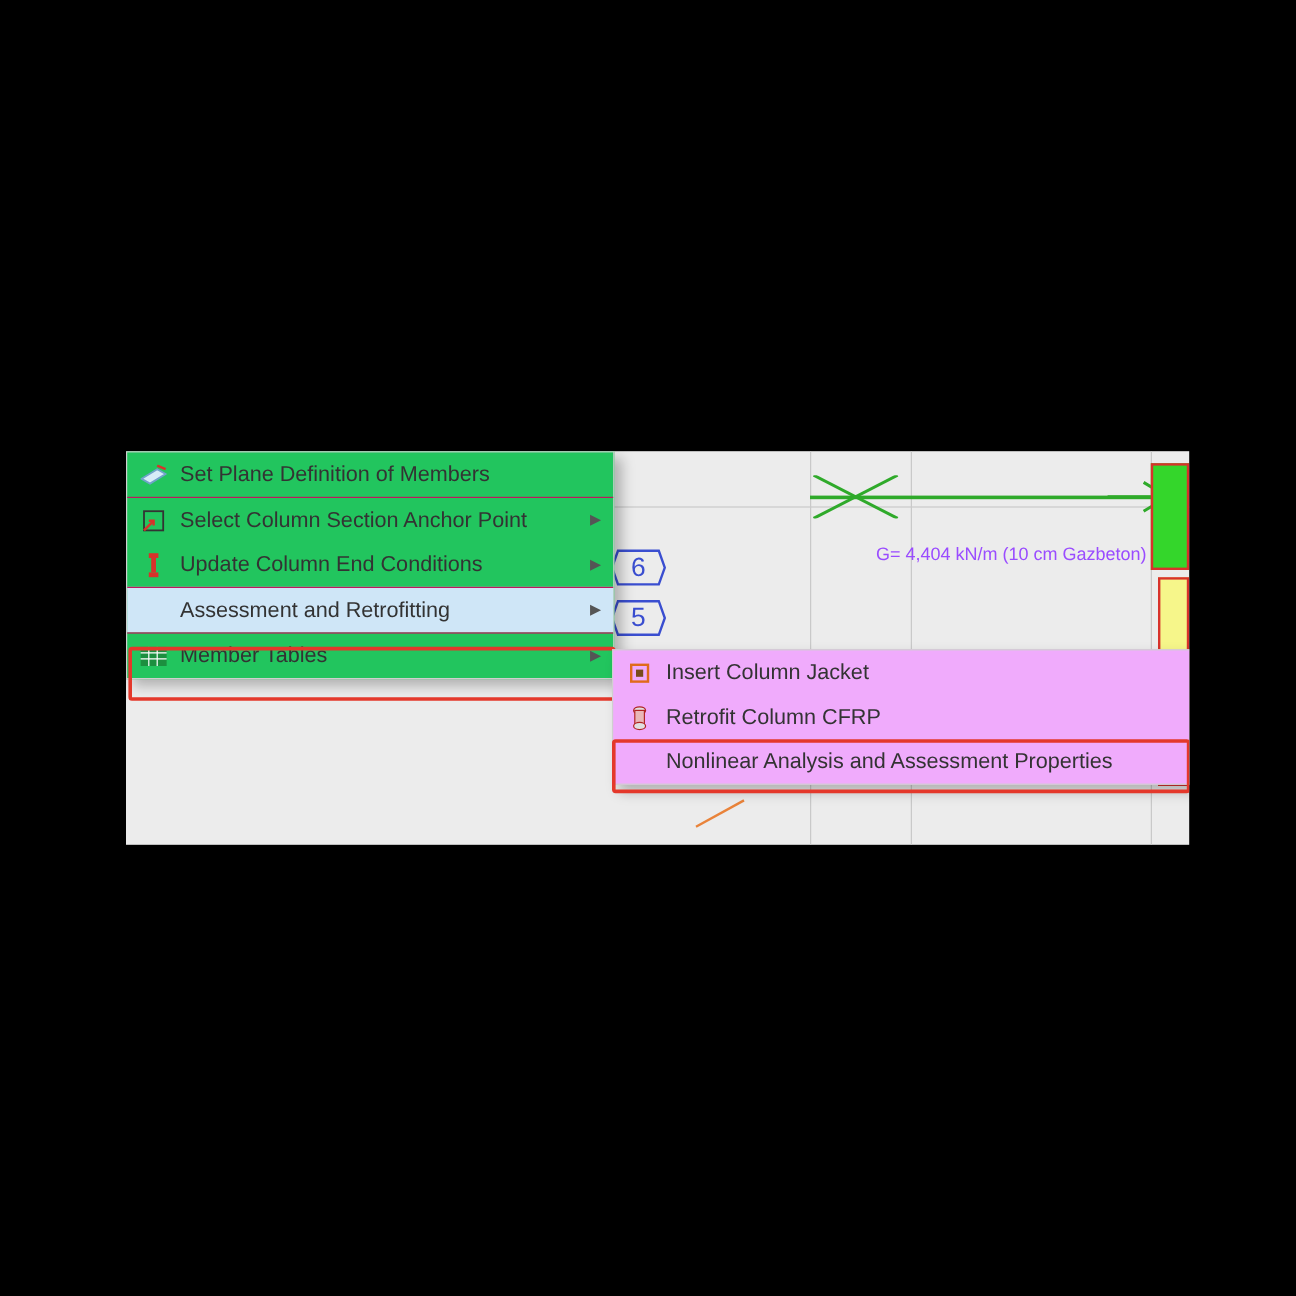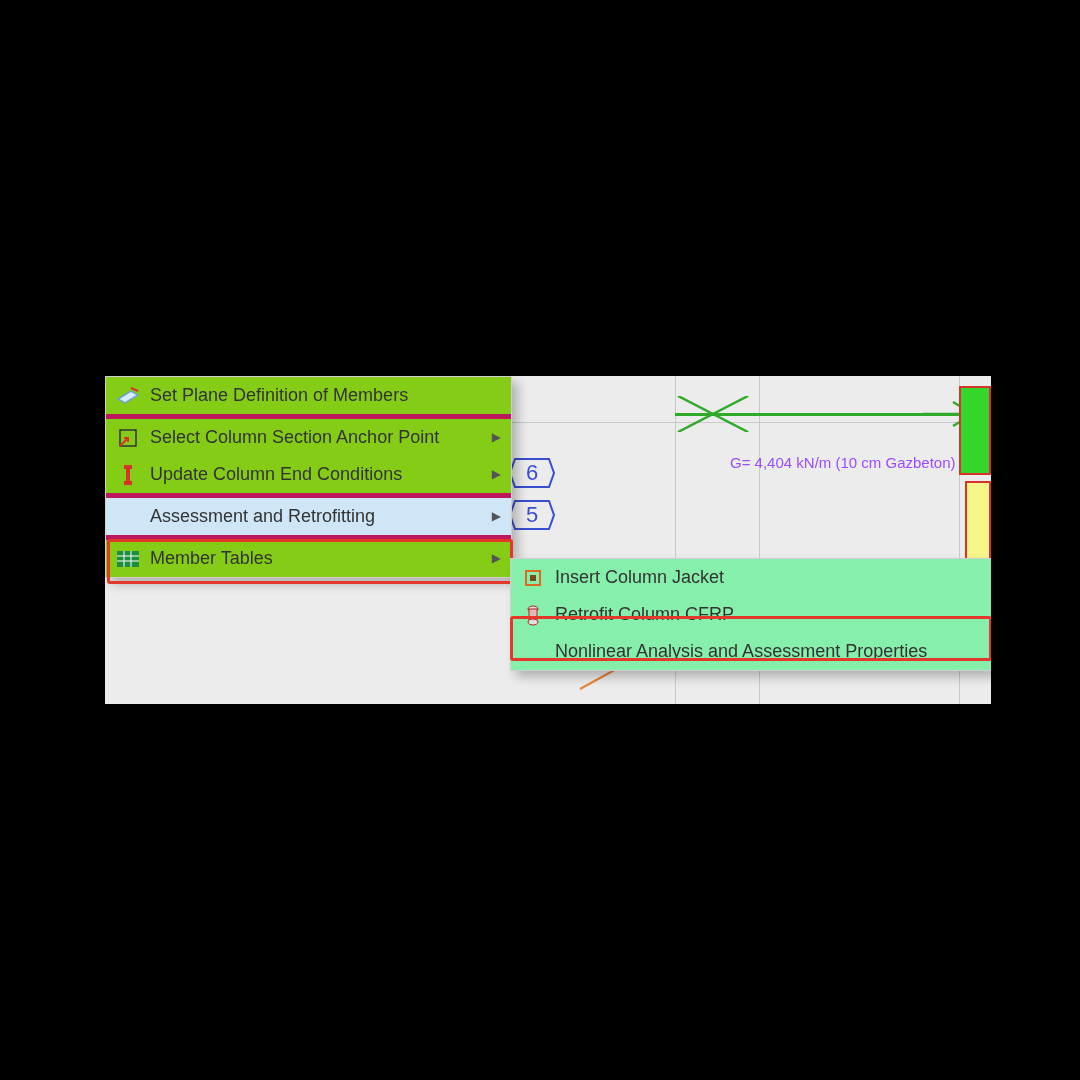--- a/index.html
+++ b/index.html
@@ -5,30 +5,30 @@
   html,body{margin:0;padding:0;width:1080px;height:1080px;background:#000;font-family:"Segoe UI",Arial,sans-serif;font-size:18px;color:#333;}
   .stage{position:absolute;left:105px;top:376px;width:886px;height:328px;background:#ececec;overflow:hidden;}
   
   .canvas{position:absolute;left:0;top:0;right:0;bottom:0;}
   .vline{position:absolute;top:0;bottom:0;width:1px;background:#c9c9c9;}
   .hline{position:absolute;left:0;right:0;height:1px;background:#c9c9c9;}
   .note{position:absolute;color:#9a4cff;font-size:15px;}
   .greenbox{position:absolute;background:#34d62b;border:2px solid #d8322b;}
   .yellowstrip{position:absolute;background:#f6f68a;border:2px solid #d8322b;}
   
-  .menu{position:absolute;left:0;top:0;width:405px;background:#84cc16;border:1px solid #cfcfcf;box-shadow:6px 6px 10px rgba(0,0,0,.25);}
+  .menu{position:absolute;left:0;top:0;width:405px;background:#22c55e;border:1px solid #cfcfcf;box-shadow:6px 6px 10px rgba(0,0,0,.25);}
   .menu .row{display:flex;align-items:center;height:37px;line-height:37px;padding-right:10px;position:relative;white-space:nowrap;}
-  .menu .row.sep{border-top:5px solid #be185d;}
+  .menu .row.sep{border-top:1px solid #be185d;}
   .menu .iconcell{width:44px;display:flex;align-items:center;justify-content:center;flex:0 0 44px;}
   .menu .labelcell{flex:1 1 auto;overflow:hidden;text-overflow:ellipsis;}
   .menu .arrowcell{width:20px;text-align:right;color:#555;font-size:12px;}
   .menu .row.hover{background:#cfe6f7;}
   .hl-red{position:absolute;border:3px solid #e4382b;border-radius:3px;pointer-events:none;}
   
-  .submenu{position:absolute;left:405px;top:165px;width:480px;background:#86efac;border:1px solid #cfcfcf;box-shadow:6px 6px 10px rgba(0,0,0,.25);margin-top:17px;}
+  .submenu{position:absolute;left:405px;top:165px;width:480px;background:#f0abfc;border:1px solid #cfcfcf;box-shadow:6px 6px 10px rgba(0,0,0,.25);}
   .submenu .row{display:flex;align-items:center;height:37px;line-height:37px;padding-right:10px;white-space:nowrap;}
   .submenu .iconcell{width:44px;display:flex;align-items:center;justify-content:center;flex:0 0 44px;}
   .submenu .arrowcell{width:20px;text-align:right;color:#555;font-size:12px;}
   
   .hex{position:absolute;width:46px;height:34px;}
   .hex svg{position:absolute;inset:0;}
   .hex .t{position:absolute;inset:0;display:flex;align-items:center;justify-content:center;color:#3a4ed0;font-size:22px;}
   
   .greenline{position:absolute;height:0;border-top:3px solid #2faa2a;}
 </style>

